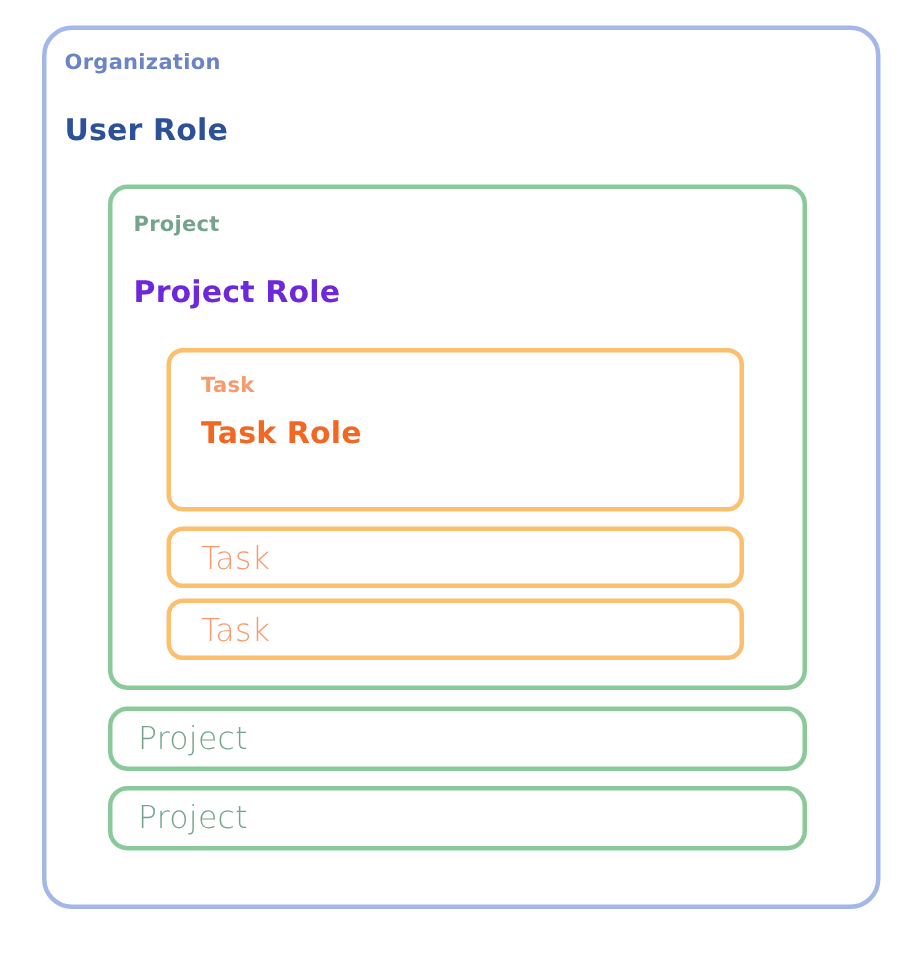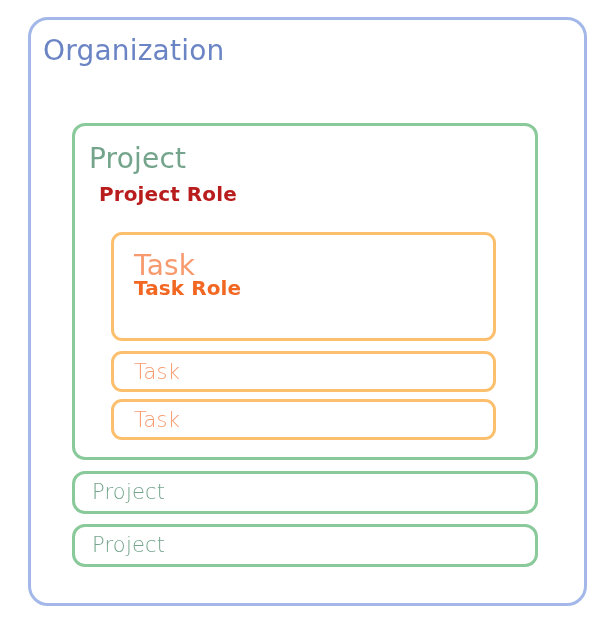--- a/index.html
+++ b/index.html
@@ -86,38 +86,38 @@
   .task-stub-2 {
     left: 111px;
     top: 399px;
     width: 385px;
     height: 41px;
   }
 
   
   .entity-label {
     position: absolute;
-    font-weight: 400;
-    font-size: 28px;
+    font-weight: 700;
+    font-size: 14px;
     letter-spacing: 0.2px;
     white-space: nowrap;
   }
   .role-label {
     position: absolute;
     font-weight: bold;
     font-size: 20px;
     letter-spacing: 0.1px;
     white-space: nowrap;
   }
 
   .label-org      { left: 43px;  top: 34px;  color: #6b84c4; }
   .role-org       { left: 43px;  top: 74px;  color: #2d5199; }
 
   .label-project  { left: 89px;  top: 142px; color: #74a58c; }
-  .role-project   { left: 99px;  top: 182px; color: #b91c1c; }
+  .role-project   { left: 89px;  top: 182px; color: #6d28d9; }
 
   .label-task     { left: 134px; top: 249px; color: #f79a6e; }
   .role-task      { left: 134px; top: 276px; color: #f26722; }
 
   
   .stub-label {
     position: absolute;
     font-weight: 300;
     font-size: 21px;
     letter-spacing: 0.2px;
@@ -130,20 +130,21 @@
 </style>
 </head>
 <body>
 
 <div id="canvas">
 
   <div class="box org-box"></div>
 
   <div class="entity-label label-org">Organization</div>
 
+  <div class="role-label role-org">User Role</div>
 
   <div class="box project-box project-main"></div>
 
   <div class="entity-label label-project">Project</div>
 
   <div class="role-label role-project">Project Role</div>
 
   <div class="box task-box task-main"></div>
 
   <div class="entity-label label-task">Task</div>

